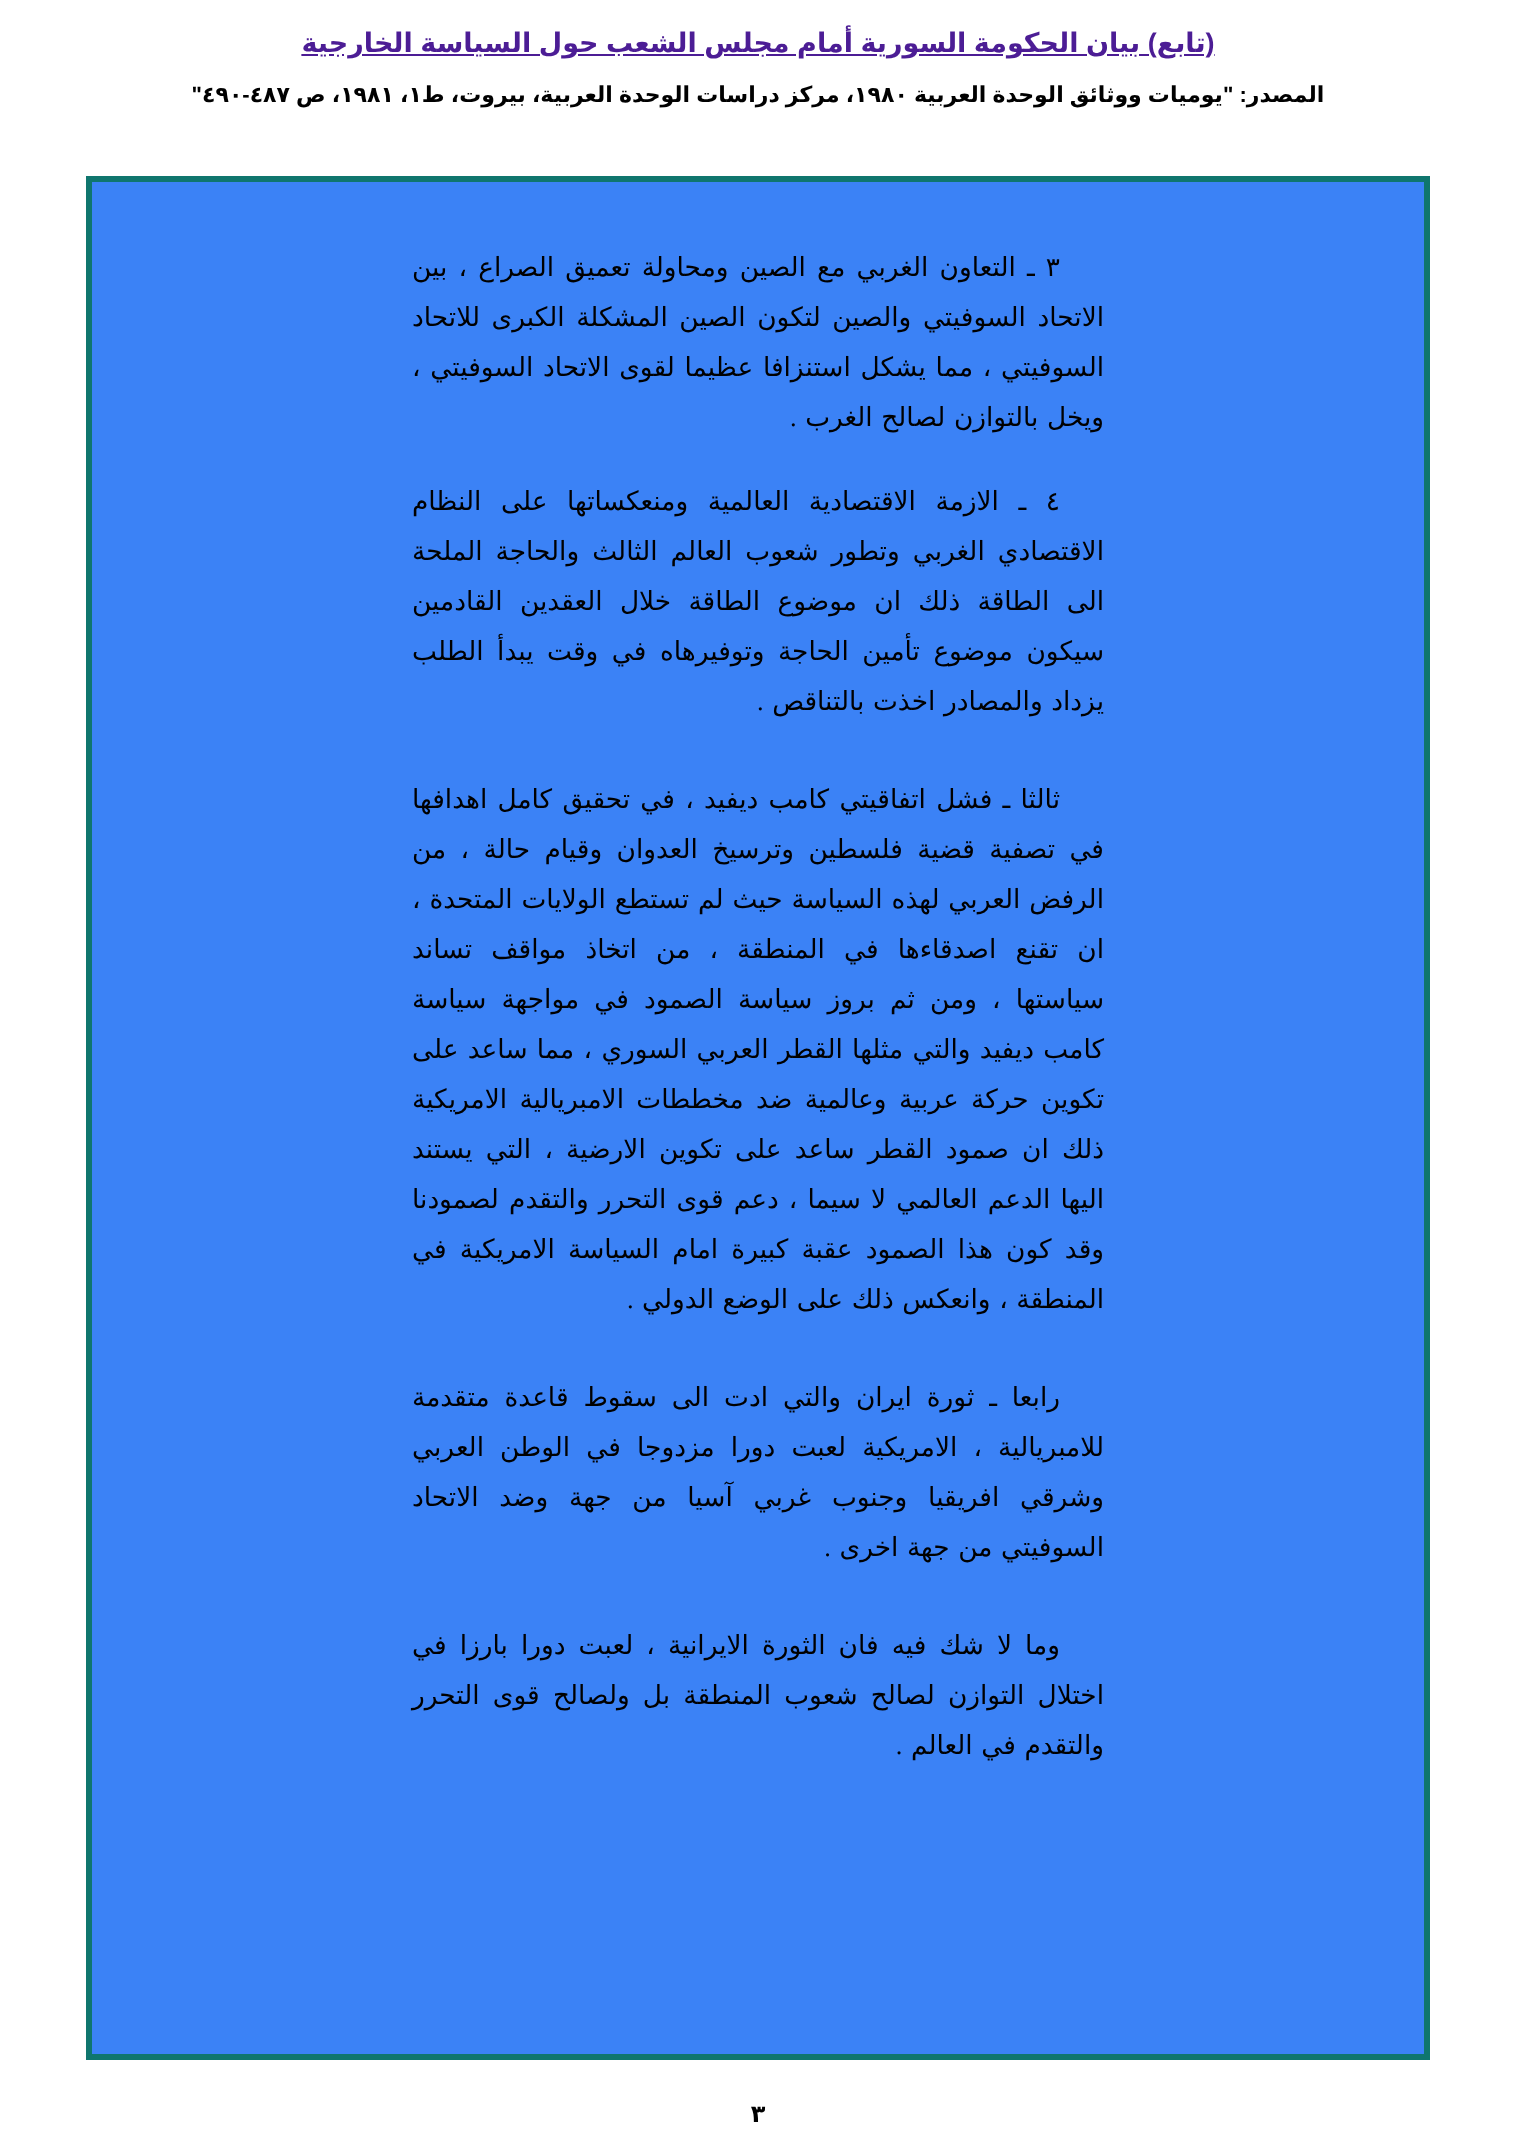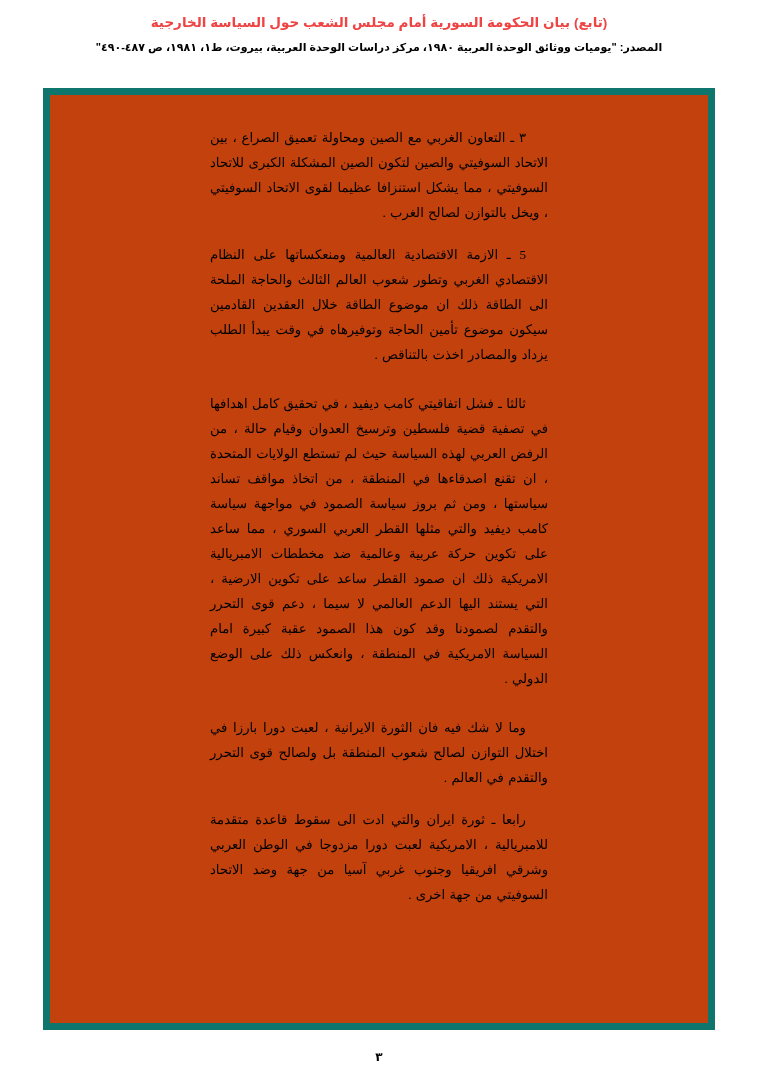--- a/index.html
+++ b/index.html
@@ -23,39 +23,40 @@
   }
   .header {
     text-align: center;
     padding-top: 14px;
   }
   .header-title {
     font-family: "Liberation Sans", "DejaVu Sans", sans-serif;
     font-weight: bold;
     font-size: 13.5px;
     letter-spacing: 0px;
-    color: #ef4444;
+    color: #4c1d95;
     margin-bottom: 11px;
+    text-decoration: underline;
   }
   .header-source {
     font-family: "Liberation Sans", "DejaVu Sans", sans-serif;
     font-weight: bold;
     font-size: 11px;
     color: #000;
     direction: rtl;
   }
   .frame {
     position: absolute;
     top: 88px;
     right: 43px;
     left: 43px;
     bottom: 48px;
-    border: 7px solid #0f766e;
+    border: 3px solid #0f766e;
     box-sizing: border-box;
-    background: #c2410c;
+    background: #3b82f6;
   }
   .content {
     position: absolute;
     top: 30px;
     right: 160px;
     left: 160px;
     direction: rtl;
     text-align: justify;
     text-align-last: right;
   }
@@ -93,22 +94,22 @@
 <div class="page">
 
   <div class="header">
     <div class="header-title">(تابع) بيان الحكومة السورية أمام مجلس الشعب حول السياسة الخارجية</div>
     <div class="header-source">المصدر:  "يوميات ووثائق الوحدة العربية ١٩٨٠، مركز دراسات الوحدة العربية، بيروت، ط١، ١٩٨١، ص ٤٨٧-٤٩٠"</div>
   </div>
 
   <div class="frame">
     <div class="content">
       <p class="para indent">٣ ـ التعاون الغربي مع الصين ومحاولة تعميق الصراع ، بين الاتحاد السوفيتي والصين لتكون الصين المشكلة الكبرى للاتحاد السوفيتي ، مما يشكل استنزافا عظيما لقوى الاتحاد السوفيتي ، ويخل بالتوازن لصالح الغرب .</p>
-      <p class="para indent gap-lg">5 ـ الازمة الاقتصادية العالمية ومنعكساتها على النظام الاقتصادي الغربي وتطور شعوب العالم الثالث والحاجة الملحة الى الطاقة ذلك ان موضوع الطاقة خلال العقدين القادمين سيكون موضوع تأمين الحاجة وتوفيرهاه في وقت يبدأ الطلب يزداد والمصادر اخذت بالتناقص .</p>
+      <p class="para indent gap-lg">٤ ـ الازمة الاقتصادية العالمية ومنعكساتها على النظام الاقتصادي الغربي وتطور شعوب العالم الثالث والحاجة الملحة الى الطاقة ذلك ان موضوع الطاقة خلال العقدين القادمين سيكون موضوع تأمين الحاجة وتوفيرهاه في وقت يبدأ الطلب يزداد والمصادر اخذت بالتناقص .</p>
       <p class="para indent gap-lg">ثالثا ـ فشل اتفاقيتي كامب ديفيد ، في تحقيق كامل اهدافها في تصفية قضية فلسطين وترسيخ العدوان وقيام حالة ، من الرفض العربي لهذه السياسة حيث لم تستطع الولايات المتحدة ، ان تقنع اصدقاءها في المنطقة ، من اتخاذ مواقف تساند سياستها ، ومن ثم بروز سياسة الصمود في مواجهة سياسة كامب ديفيد والتي مثلها القطر العربي السوري ، مما ساعد على تكوين حركة عربية وعالمية ضد مخططات الامبريالية الامريكية ذلك ان صمود القطر ساعد على تكوين الارضية ، التي يستند اليها الدعم العالمي لا سيما ، دعم قوى التحرر والتقدم لصمودنا وقد كون هذا الصمود عقبة كبيرة امام السياسة الامريكية في المنطقة ، وانعكس ذلك على الوضع الدولي .</p>
+      <p class="para indent gap-lg">رابعا ـ ثورة ايران والتي ادت الى سقوط قاعدة متقدمة للامبريالية ، الامريكية لعبت دورا مزدوجا في الوطن العربي وشرقي افريقيا وجنوب غربي آسيا من جهة وضد الاتحاد السوفيتي من جهة اخرى .</p>
       <p class="para indent">وما لا شك فيه فان الثورة الايرانية ، لعبت دورا بارزا في اختلال التوازن لصالح شعوب المنطقة بل ولصالح قوى التحرر والتقدم في العالم .</p>
-      <p class="para indent gap-lg">رابعا ـ ثورة ايران والتي ادت الى سقوط قاعدة متقدمة للامبريالية ، الامريكية لعبت دورا مزدوجا في الوطن العربي وشرقي افريقيا وجنوب غربي آسيا من جهة وضد الاتحاد السوفيتي من جهة اخرى .</p>
     </div>
   </div>
 
   <div class="page-number">٣</div>
 
 </div>
 
 </body></html>

